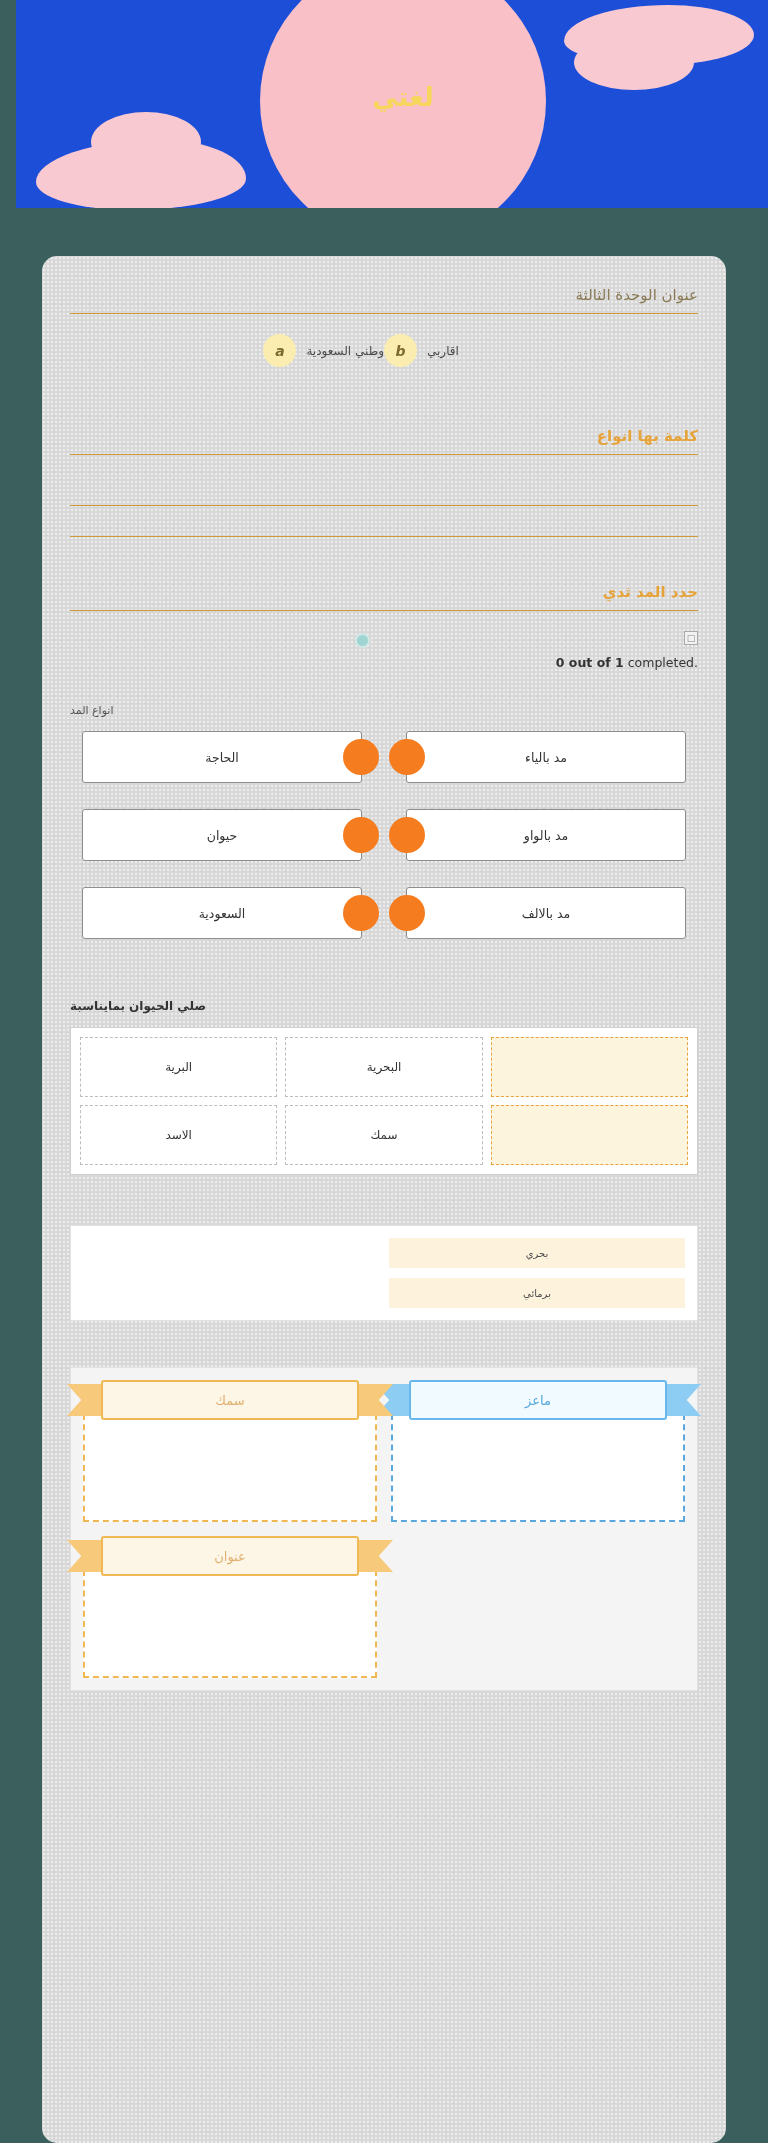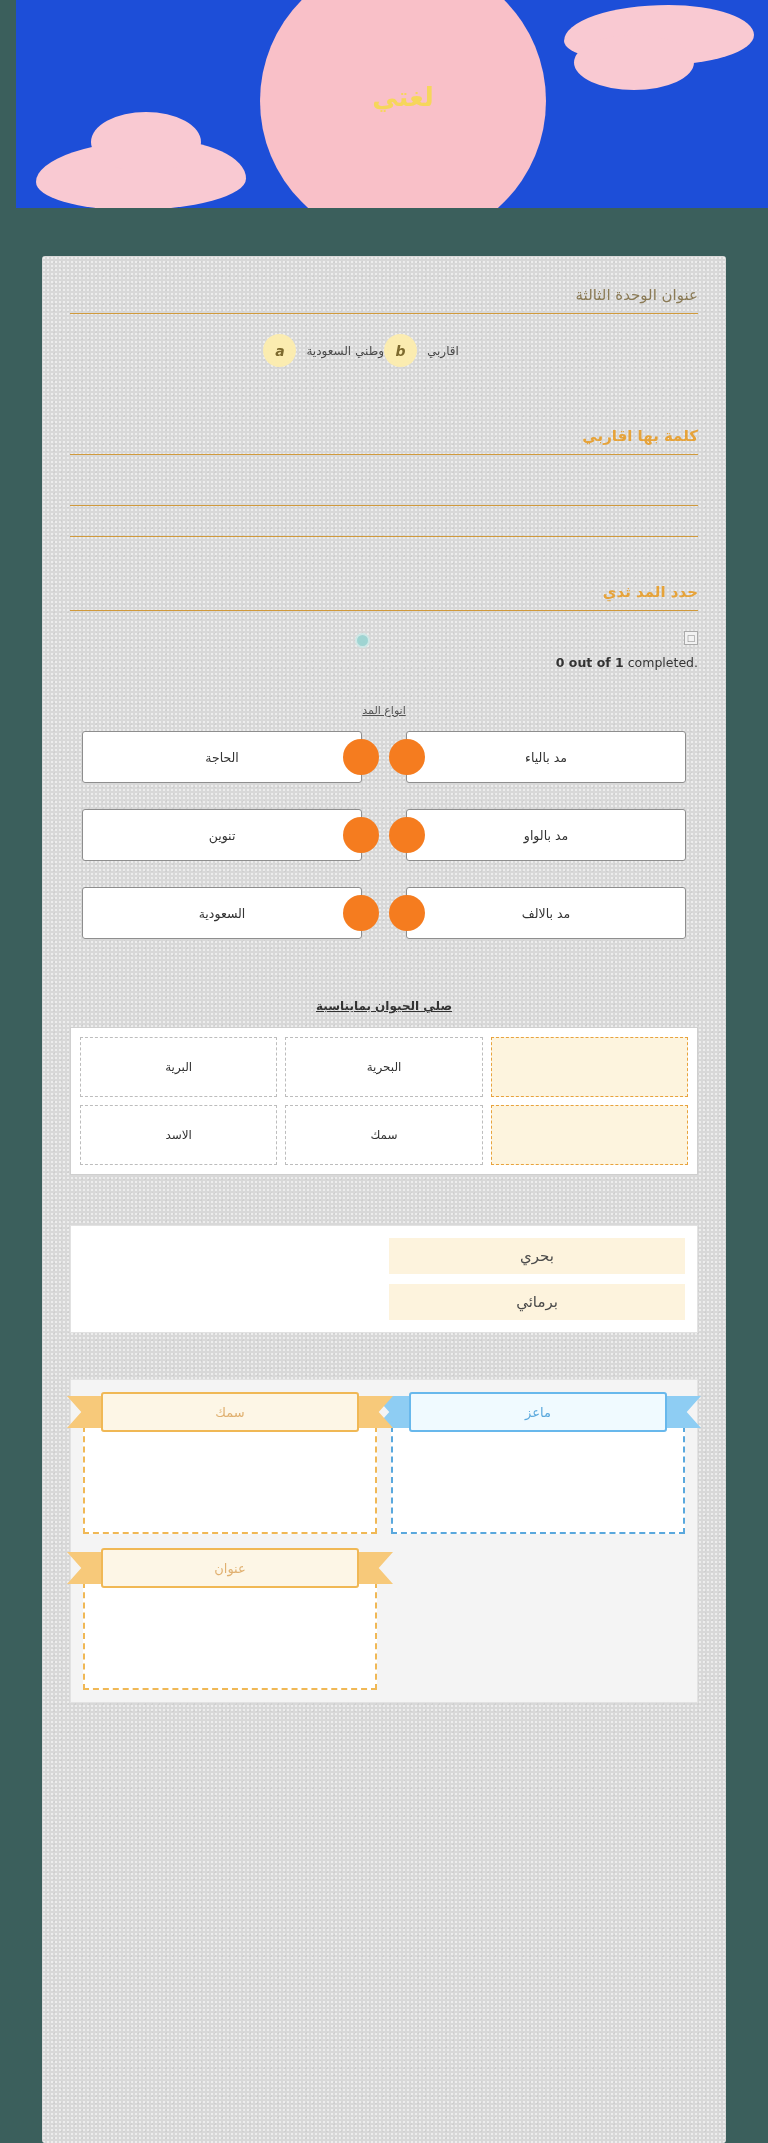--- a/index.html
+++ b/index.html
@@ -79,21 +79,21 @@
     position: absolute;
     left: 42px; top: 256px;
     width: 684px;
     min-height: 1887px;
     background: #d8d8d8;
     background-image:
       radial-gradient(rgba(255,255,255,.55) 1px, transparent 1px),
       radial-gradient(rgba(0,0,0,.035) 1px, transparent 1px);
     background-size: 4px 4px, 7px 7px;
     background-position: 0 0, 2px 3px;
-    border-radius: 3px;
+    border-radius: 15px;
     padding: 30px 28px 40px 28px;
   }
 
   .sec-title {
     color: #e6a33a;
     font-size: 15px;
     font-weight: bold;
     text-align: right;
     padding-bottom: 9px;
     border-bottom: 1px solid #d09a3c;
@@ -172,23 +172,22 @@
     left: 285px; top: 2px;
     width: 15px; height: 15px;
     border-radius: 50%;
     background: #9fd4d2;
     border: 2px solid #cfe7e6;
   }
 
   .small-label {
     font-size: 11px;
     color: #555;
-    text-align: center;
+    text-align: left;
     margin-bottom: 14px;
-    text-decoration: underline;
   }
   .small-label.bold { font-weight: bold; font-size: 12px; color: #333; }
 
   
   .match-grid {
     display: grid;
     grid-template-columns: 1fr 1fr;
     gap: 26px 44px;
     margin-bottom: 60px;
     padding: 0 12px;
@@ -244,26 +243,26 @@
   .bank {
     background: #ffffff;
     border: 1px solid #e2e2e2;
     padding: 12px;
     display: grid;
     grid-template-columns: 1fr 1fr;
     gap: 10px;
     margin-bottom: 46px;
   }
   .bank-item {
-    height: 36px;
+    height: 30px;
     background: #fdf3dd;
     display: flex;
     align-items: center;
     justify-content: center;
-    font-size: 15px;
+    font-size: 10px;
     color: #4a4a4a;
   }
   .bank-item.empty { background: transparent; }
 
   
   .zones {
     background: #f4f4f4;
     border: 1px solid #e2e2e2;
     padding: 12px;
     display: grid;
@@ -339,21 +338,21 @@
       <div class="choice first">
         <span class="badge">b</span>
         <span class="label">اقاربي</span>
       </div>
       <div class="choice">
         <span class="badge">a</span>
         <span class="label">وطني السعودية</span>
       </div>
     </div>
 
-    <div class="sec-title">كلمة بها اقاربي</div>
+    <div class="sec-title">كلمة بها انواع</div>
     <div class="lines">
       <div class="line"></div>
       <div class="line"></div>
     </div>
 
     <div class="sec-title">حدد المد ثدي</div>
 
     <div class="status-block">
       <span class="broken-img">□</span>
       <div class="dot-indicator"></div>
@@ -373,21 +372,21 @@
         <span class="knob"></span>
         <span>الحاجة</span>
       </div>
 
       <div class="pill right-knob">
         <span class="knob"></span>
         <span>مد بالواو</span>
       </div>
       <div class="pill left-knob">
         <span class="knob"></span>
-        <span>تنوين</span>
+        <span>حيوان</span>
       </div>
 
       <div class="pill right-knob">
         <span class="knob"></span>
         <span>مد بالالف</span>
       </div>
       <div class="pill left-knob">
         <span class="knob"></span>
         <span>السعودية</span>
       </div>

